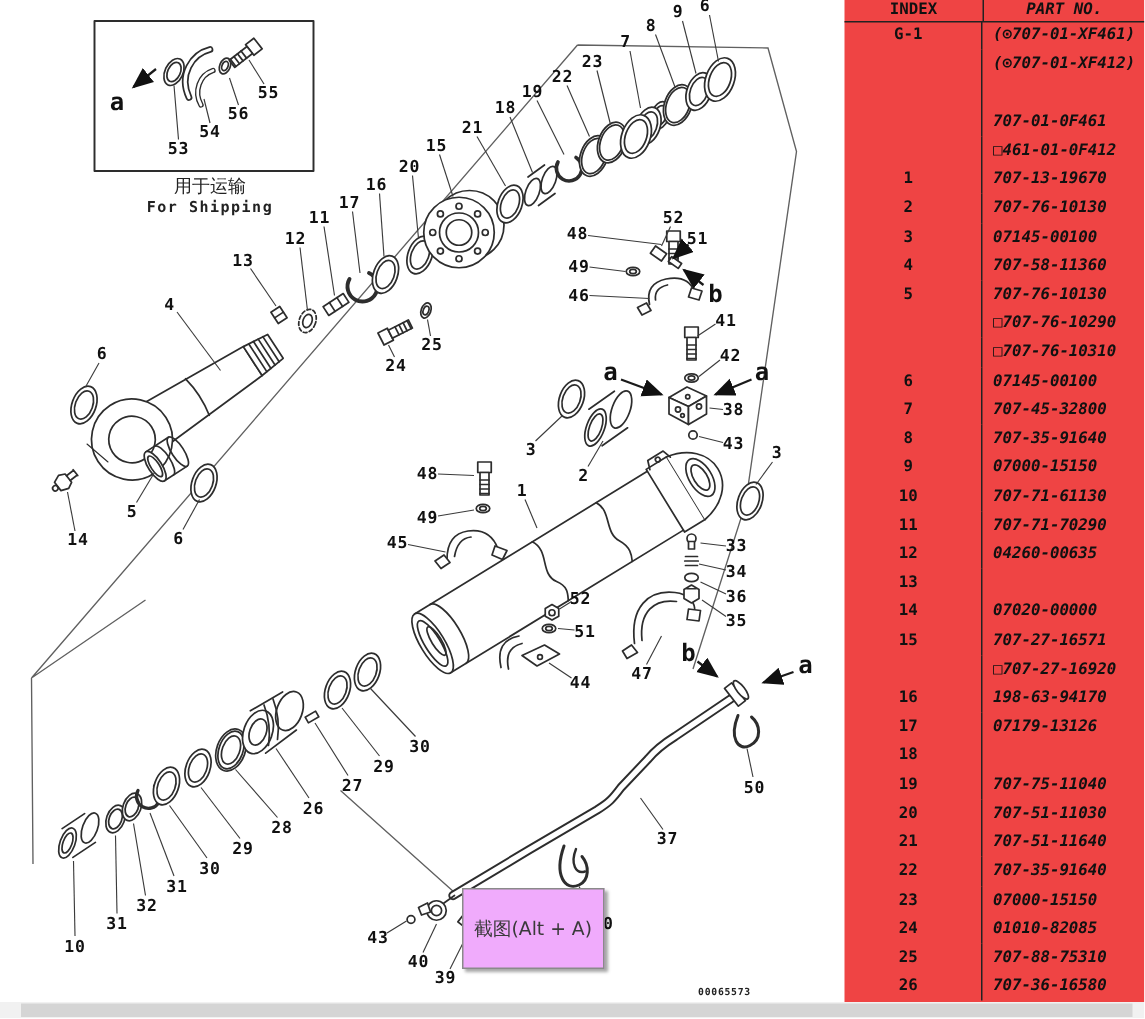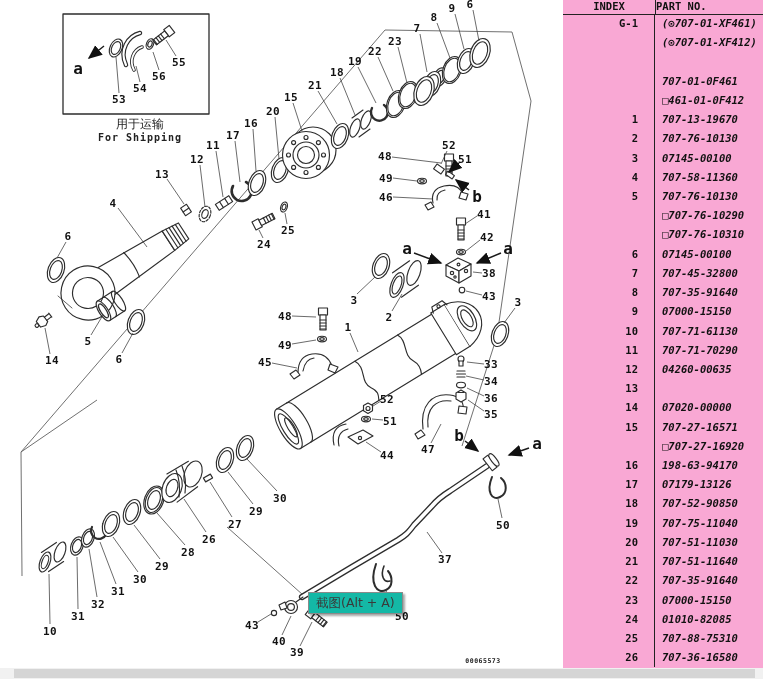--- a/index.html
+++ b/index.html
@@ -7,32 +7,32 @@
          font-family:"DejaVu Sans Mono",monospace;}
   svg text{user-select:none;}
   .co{font:700 11px "DejaVu Sans Mono",monospace;fill:#111;letter-spacing:.5px;}
   .co-big{font:700 16px "DejaVu Sans Mono",monospace;fill:#111;}
   .cap-zh{font:12px "DejaVu Sans",sans-serif;fill:#222;}
   .cap-en{font:700 10px "DejaVu Sans Mono",monospace;fill:#222;letter-spacing:1px;}
   .fignum{font:700 6.5px "DejaVu Sans Mono",monospace;fill:#222;letter-spacing:.5px;}
   .leader{stroke:#3a3a3a;stroke-width:.75;}
   .leader-arrow{stroke:#1a1a1a;stroke-width:1.5;}
   
-  .table-panel{position:absolute;left:563px;top:0;width:200px;height:668px;background:#f9a8d4;}
+  .table-panel{position:absolute;left:563px;top:0;width:200px;height:668px;background:#ef4444;}
   .t-head{display:flex;height:14px;border-bottom:1.5px solid #222;
           font:700 10.5px "DejaVu Sans Mono",monospace;color:#111;}
   .t-head .hi{width:92px;text-align:center;line-height:13px;border-right:1.5px solid #222;}
-  .t-head .hp{flex:1;text-align:left;line-height:13px;}
+  .t-head .hp{flex:1;text-align:center;line-height:13px;font-style:italic;}
   .t-rows{position:absolute;left:0;right:0;top:14px;bottom:0;overflow:hidden;}
   .t-row{display:flex;height:19.23px;font:700 10.5px "DejaVu Sans Mono",monospace;color:#111;}
-  .t-row .ri{width:92px;text-align:right;padding-right:16px;box-sizing:border-box;
+  .t-row .ri{width:92px;text-align:center;padding-right:6px;box-sizing:border-box;
              border-right:1.5px solid #222;line-height:19.23px;}
   .t-row .rp{flex:1;padding-left:7px;line-height:19.23px;white-space:nowrap;font-style:italic;}
   
-  .tooltip{position:absolute;left:308px;top:592px;height:20px;padding:0 7px;background:#14b8a6;
+  .tooltip{position:absolute;left:308px;top:592px;height:20px;padding:16px 7px;background:#f0abfc;
            border:1px solid #8a8a8a;box-shadow:2px 2px 2px rgba(0,0,0,.35);
            font:12.5px "DejaVu Sans",sans-serif;color:#3a3a3a;line-height:20px;z-index:5;white-space:nowrap;}
   
   .scrollbar{position:absolute;left:0;right:0;bottom:0;height:11px;background:#f1f1f1;z-index:4;}
   .scroll-thumb{position:absolute;left:14px;width:741px;top:1px;height:9px;background:#d5d5d5;}
 </style>
 </head>
 <body>
 
 <div class="stage">
@@ -565,21 +565,20 @@
         <div class="t-row">
           <span class="ri">16</span>
           <span class="rp">198-63-94170</span>
         </div>
         <div class="t-row">
           <span class="ri">17</span>
           <span class="rp">07179-13126</span>
         </div>
         <div class="t-row">
           <span class="ri">18</span>
-          <span class="rp">707-52-90850</span>
         </div>
         <div class="t-row">
           <span class="ri">19</span>
           <span class="rp">707-75-11040</span>
         </div>
         <div class="t-row">
           <span class="ri">20</span>
           <span class="rp">707-51-11030</span>
         </div>
         <div class="t-row">

